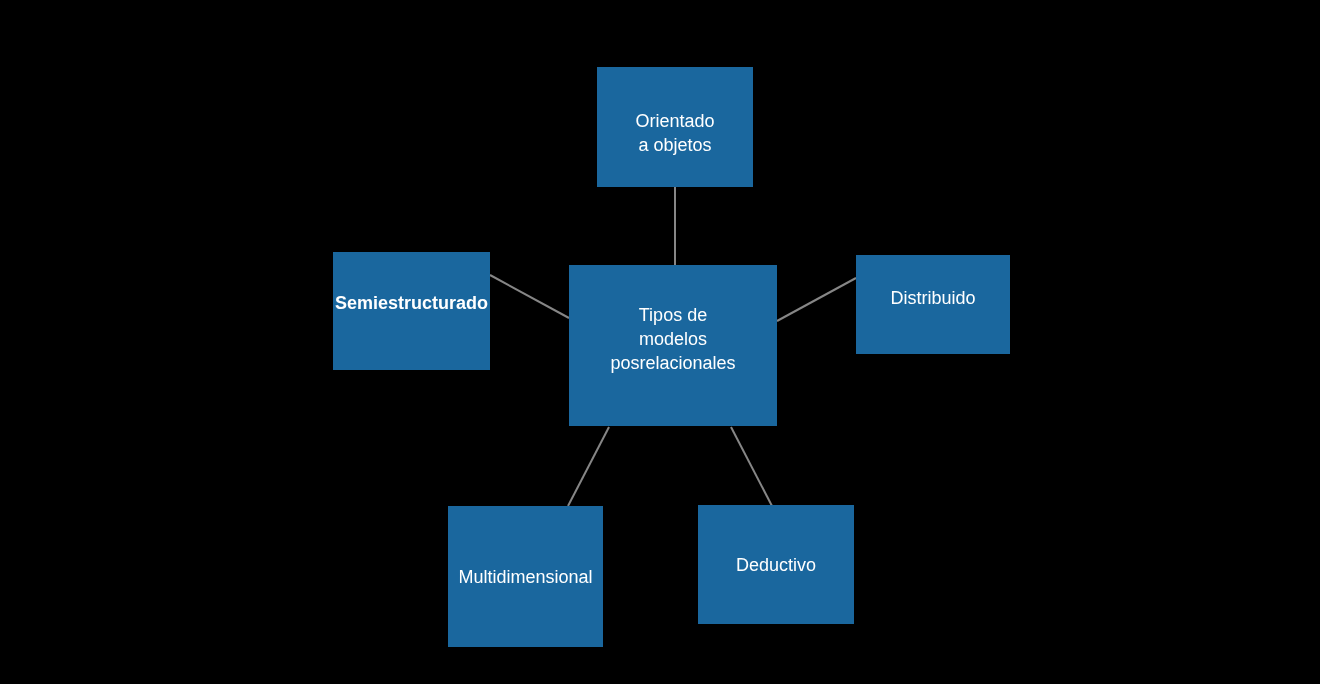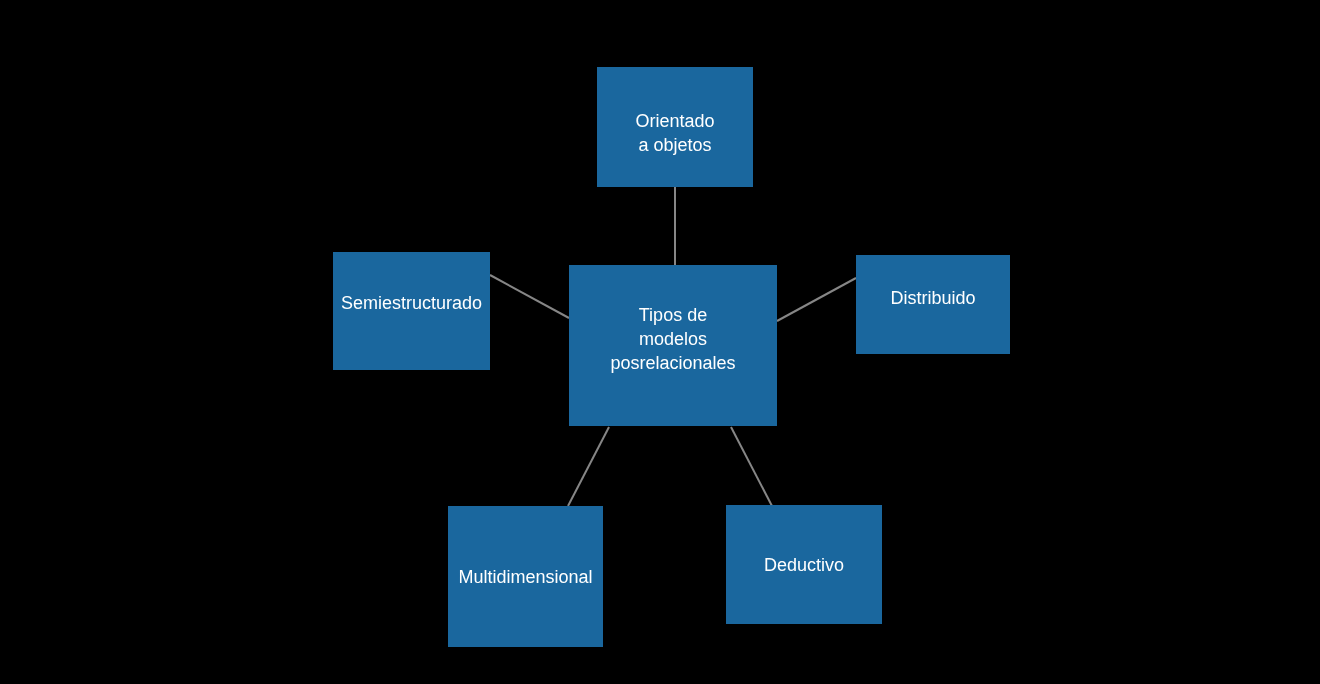--- a/index.html
+++ b/index.html
@@ -45,30 +45,31 @@
     padding-bottom: 14px;
   }
   .node-orientado {
     left: 597px; top: 67px; width: 156px; height: 120px;
     padding-top: 12px;
     align-items: center;
   }
   .node-semiestructurado {
     left: 333px; top: 252px; width: 157px; height: 118px;
     padding-bottom: 16px;
+    font-weight: bold;
   }
   .node-distribuido {
     left: 856px; top: 255px; width: 154px; height: 99px;
     padding-bottom: 14px;
   }
   .node-multidimensional {
     left: 448px; top: 506px; width: 155px; height: 141px;
   }
   .node-deductivo {
-    left: 726px; top: 505px; width: 156px; height: 119px;
+    left: 698px; top: 505px; width: 156px; height: 119px;
   }
 </style>
 </head>
 <body>
 
 <div class="canvas">
 
   <svg class="connectors" viewBox="0 0 1320 684" xmlns="http://www.w3.org/2000/svg">
     <line x1="675" y1="187" x2="675" y2="265" stroke="#868686"></line>
     <line x1="490" y1="275" x2="569" y2="318" stroke="#868686"></line>

